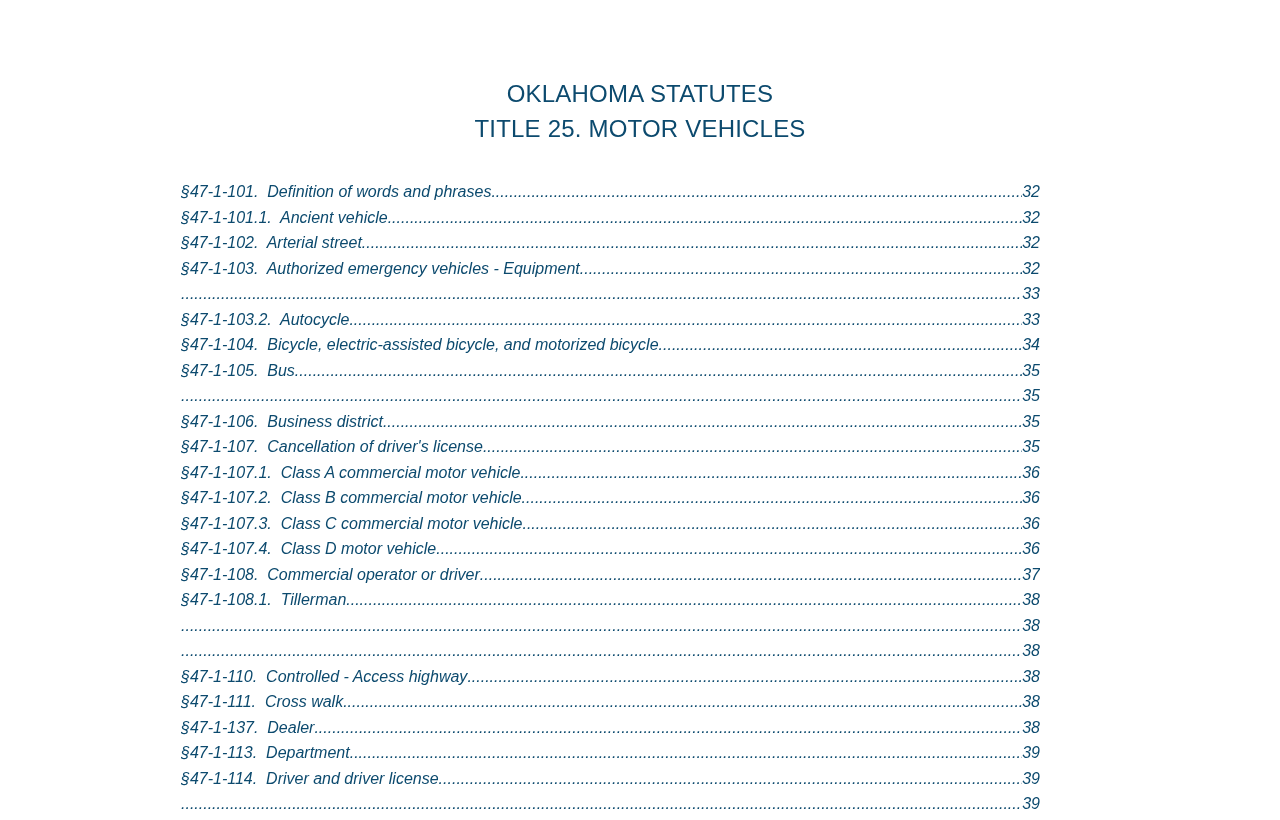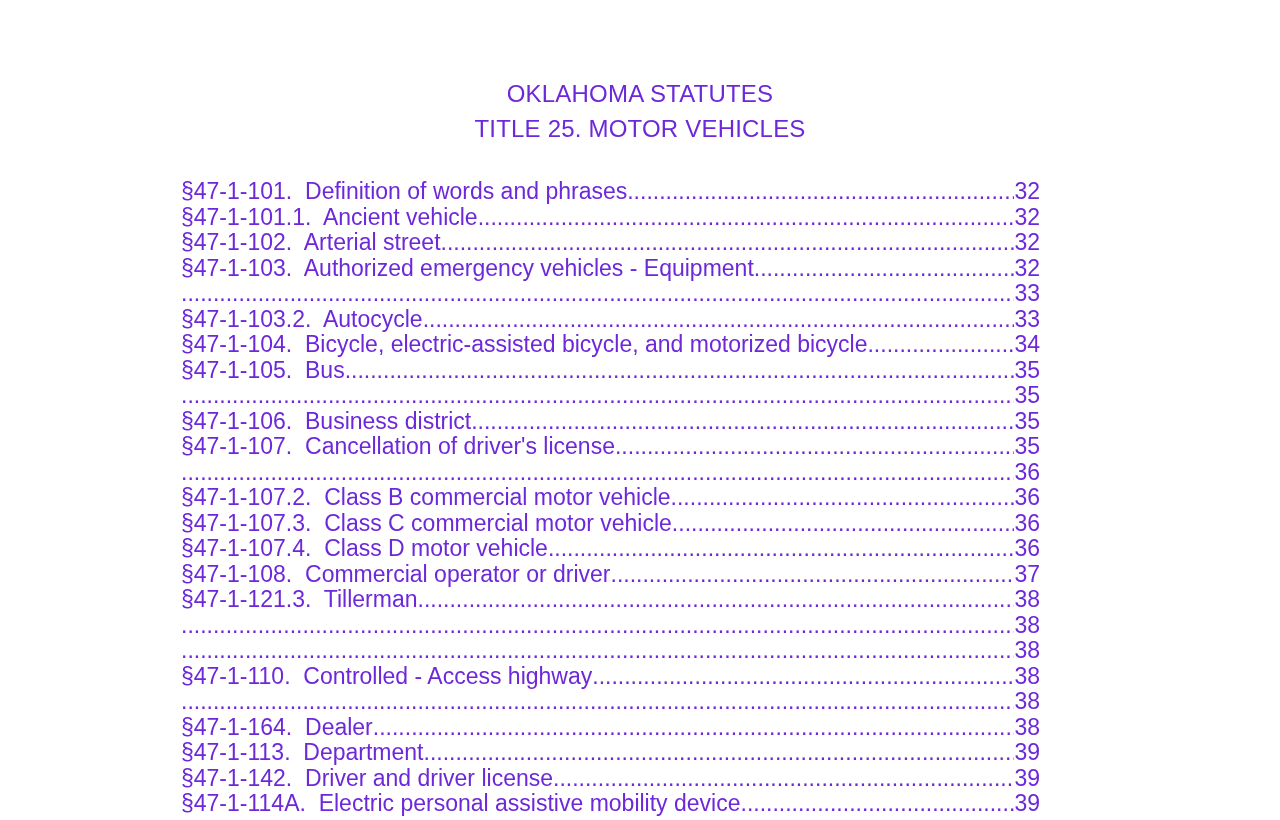--- a/index.html
+++ b/index.html
@@ -1,41 +1,42 @@
 <!DOCTYPE html>
 <html><head>
 <meta charset="utf-8">
 <style>
   html, body { margin: 0; padding: 0; background: #ffffff; }
   .page {
     position: relative;
     width: 1280px;
     height: 820px;
     background: #ffffff;
-    color: #6d28d9;
+    color: #0c4a6e;
     font-family: "Liberation Sans", sans-serif;
     overflow: hidden;
     box-sizing: border-box;
   }
   .titles {
     padding-top: 76px;
     text-align: center;
   }
   .title-line {
     margin: 0;
     font-size: 24px;
     line-height: 35px;
     font-weight: 500;
     letter-spacing: 0.2px;
   }
   .toc {
     margin: 33px 0 4px 181px;
     width: 859px;
-    font-size: 23px;
+    font-size: 16px;
     line-height: 25.5px;
+    font-style: italic;
   }
   .toc-row {
     display: flex;
     align-items: baseline;
     height: 25.5px;
     overflow: hidden;
   }
   .toc-label {
     flex: 0 0 auto;
     white-space: pre; 
@@ -116,20 +117,21 @@
     <span class="toc-page">35</span>
   </div>
 
   <div class="toc-row">
     <span class="toc-label">§47-1-107.  Cancellation of driver's license</span>
     <span class="toc-dots">............................................................................................................................................................................................................................................................................................................</span>
     <span class="toc-page">35</span>
   </div>
 
   <div class="toc-row">
+    <span class="toc-label">§47-1-107.1.  Class A commercial motor vehicle</span>
     <span class="toc-dots">............................................................................................................................................................................................................................................................................................................</span>
     <span class="toc-page">36</span>
   </div>
 
   <div class="toc-row">
     <span class="toc-label">§47-1-107.2.  Class B commercial motor vehicle</span>
     <span class="toc-dots">............................................................................................................................................................................................................................................................................................................</span>
     <span class="toc-page">36</span>
   </div>
 
@@ -145,21 +147,21 @@
     <span class="toc-page">36</span>
   </div>
 
   <div class="toc-row">
     <span class="toc-label">§47-1-108.  Commercial operator or driver</span>
     <span class="toc-dots">............................................................................................................................................................................................................................................................................................................</span>
     <span class="toc-page">37</span>
   </div>
 
   <div class="toc-row">
-    <span class="toc-label">§47-1-121.3.  Tillerman</span>
+    <span class="toc-label">§47-1-108.1.  Tillerman</span>
     <span class="toc-dots">............................................................................................................................................................................................................................................................................................................</span>
     <span class="toc-page">38</span>
   </div>
 
   <div class="toc-row">
     <span class="toc-dots">............................................................................................................................................................................................................................................................................................................</span>
     <span class="toc-page">38</span>
   </div>
 
   <div class="toc-row">
@@ -167,41 +169,41 @@
     <span class="toc-page">38</span>
   </div>
 
   <div class="toc-row">
     <span class="toc-label">§47-1-110.  Controlled - Access highway</span>
     <span class="toc-dots">............................................................................................................................................................................................................................................................................................................</span>
     <span class="toc-page">38</span>
   </div>
 
   <div class="toc-row">
-    <span class="toc-dots">............................................................................................................................................................................................................................................................................................................</span>
-    <span class="toc-page">38</span>
-  </div>
-
-  <div class="toc-row">
-    <span class="toc-label">§47-1-164.  Dealer</span>
+    <span class="toc-label">§47-1-111.  Cross walk</span>
+    <span class="toc-dots">............................................................................................................................................................................................................................................................................................................</span>
+    <span class="toc-page">38</span>
+  </div>
+
+  <div class="toc-row">
+    <span class="toc-label">§47-1-137.  Dealer</span>
     <span class="toc-dots">............................................................................................................................................................................................................................................................................................................</span>
     <span class="toc-page">38</span>
   </div>
 
   <div class="toc-row">
     <span class="toc-label">§47-1-113.  Department</span>
     <span class="toc-dots">............................................................................................................................................................................................................................................................................................................</span>
     <span class="toc-page">39</span>
   </div>
 
   <div class="toc-row">
-    <span class="toc-label">§47-1-142.  Driver and driver license</span>
+    <span class="toc-label">§47-1-114.  Driver and driver license</span>
     <span class="toc-dots">............................................................................................................................................................................................................................................................................................................</span>
     <span class="toc-page">39</span>
   </div>
 
   <div class="toc-row">
-    <span class="toc-label">§47-1-114A.  Electric personal assistive mobility device</span>
     <span class="toc-dots">............................................................................................................................................................................................................................................................................................................</span>
     <span class="toc-page">39</span>
   </div>
 </div>
 </div>
 
 </body></html>

